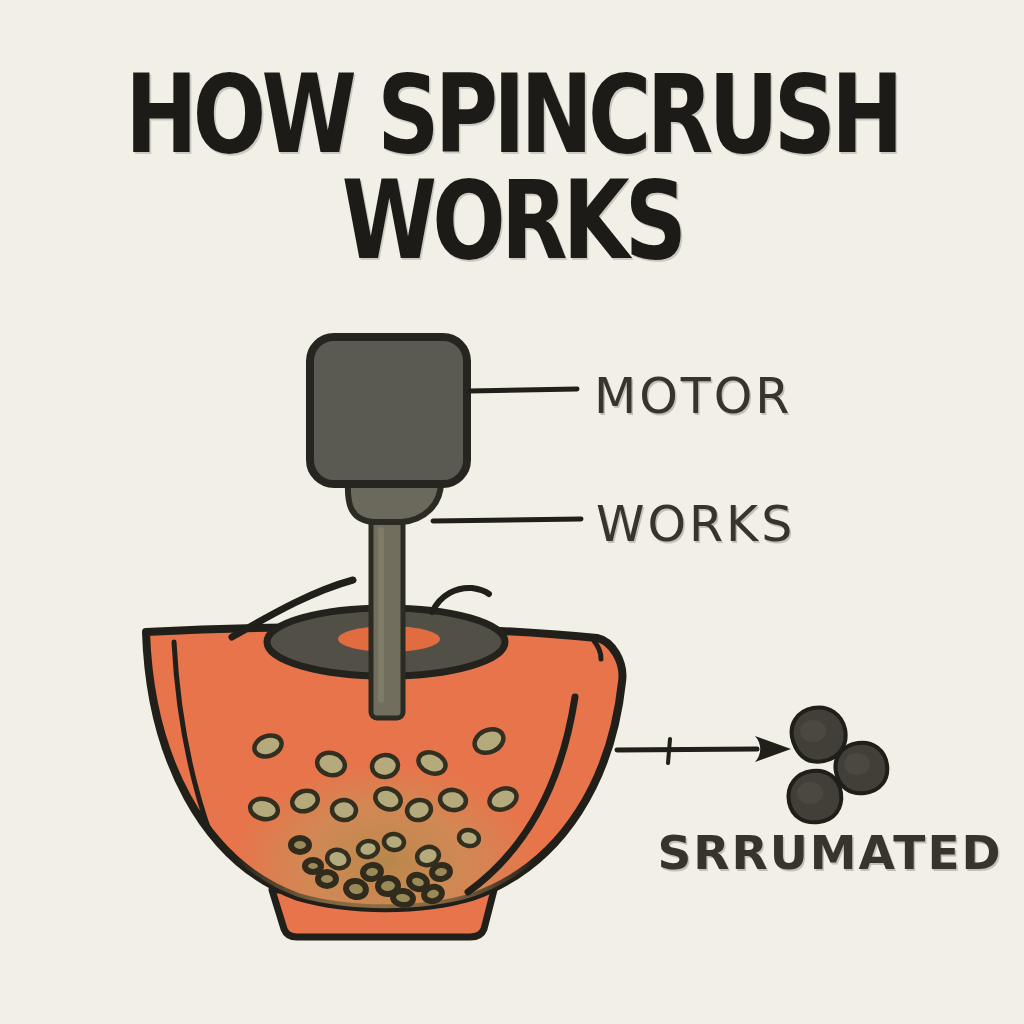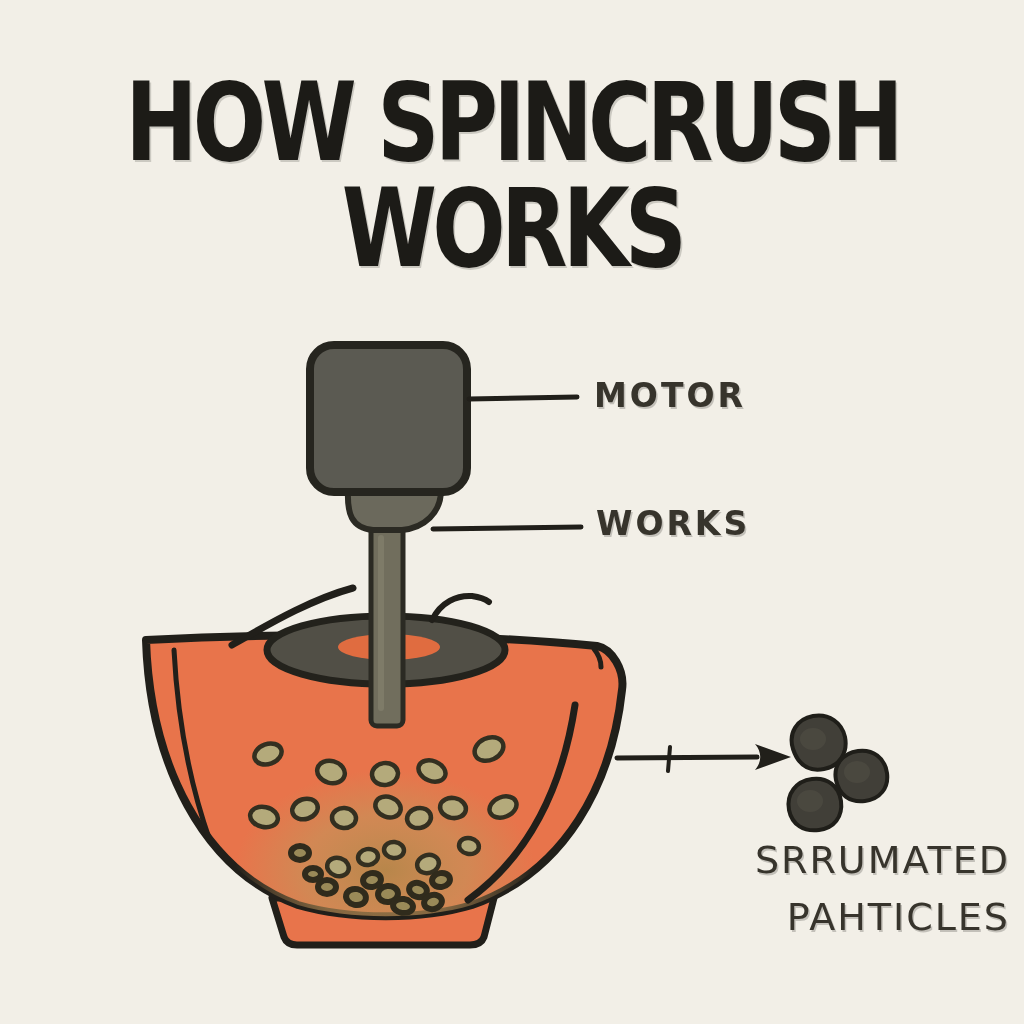--- a/index.html
+++ b/index.html
@@ -18,44 +18,44 @@
     --seed-outline:#332f20;
     --crushed-dark:#413f38;
   }
   html,body{margin:0;padding:0;}
   body{
     width:1024px;height:1024px;
     background:var(--background);
     font-family:"DejaVu Sans","Liberation Sans",sans-serif;
     overflow:hidden;
   }
-  .stage{position:relative;width:1024px;height:760px;background:var(--background);margin-top:8px;}
+  .stage{position:relative;width:1024px;height:760px;background:var(--background);}
   .stage svg{position:absolute;left:0;top:0;}
 
   .title-wrap{
     position:absolute;left:0;top:62px;width:1024px;
     text-align:center;
     font-weight:bold;font-size:108px;line-height:106px;letter-spacing:-6px;
     color:var(--title-ink);
     transform:scaleX(.8);transform-origin:512px 0;
     text-shadow:2px 2px 0 rgba(28,27,23,.18);
   }
   .callout{
     position:absolute;
-    font-weight:bold;font-size:33px;letter-spacing:3px;
+    font-weight:normal;font-size:49px;letter-spacing:3px;
     color:var(--label-ink);
     text-shadow:1.5px 2px 0 rgba(28,27,23,.22);
     white-space:nowrap;
   }
   .callout.motor{left:594px;top:368px;}
   .callout.shaft{left:596px;top:496px;}
   .output-label{
     position:absolute;left:650px;top:824px;width:360px;
-    text-align:right;
-    font-weight:normal;font-size:38px;line-height:57px;letter-spacing:2px;
+    text-align:center;
+    font-weight:bold;font-size:47px;line-height:57px;letter-spacing:2px;
     color:var(--label-ink);
     text-shadow:1.5px 2px 0 rgba(28,27,23,.22);
   }
 
   .ink-line{stroke:var(--ink);fill:none;stroke-linecap:round;stroke-linejoin:round;}
   .seed{fill:var(--seed-olive);stroke:var(--seed-outline);stroke-width:4.5;}
   .seed-dark{fill:#9a8a58;stroke:#302b1c;stroke-width:6;}
 </style>
 </head>
 <body>
@@ -151,16 +151,15 @@
   <div class="title-wrap">
     <div>HOW SPINCRUSH</div>
     <div>WORKS</div>
   </div>
 
   <div class="callout motor">MOTOR</div>
   <div class="callout shaft">WORKS</div>
 
   <div class="output-label">
     <div>SRRUMATED</div>
-    <div>PAHTICLES</div>
   </div>
 
 </div>
 
 </body></html>

